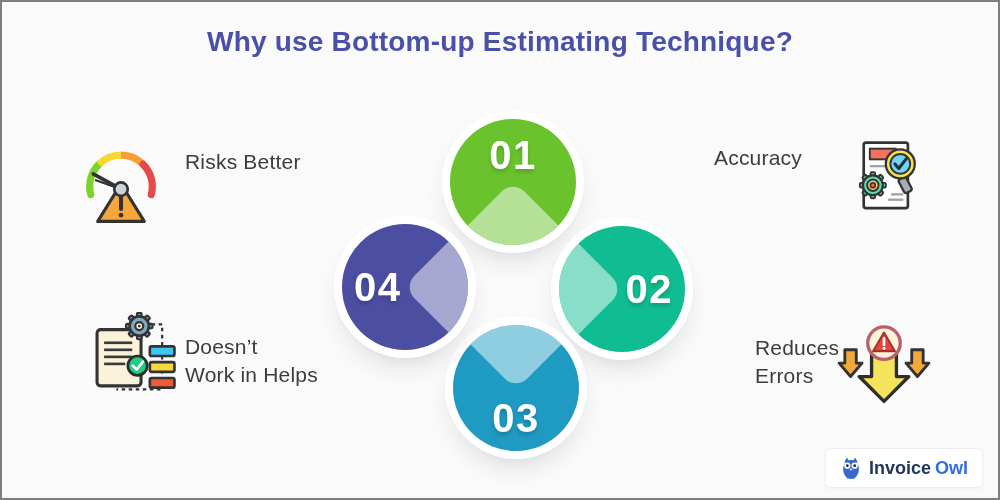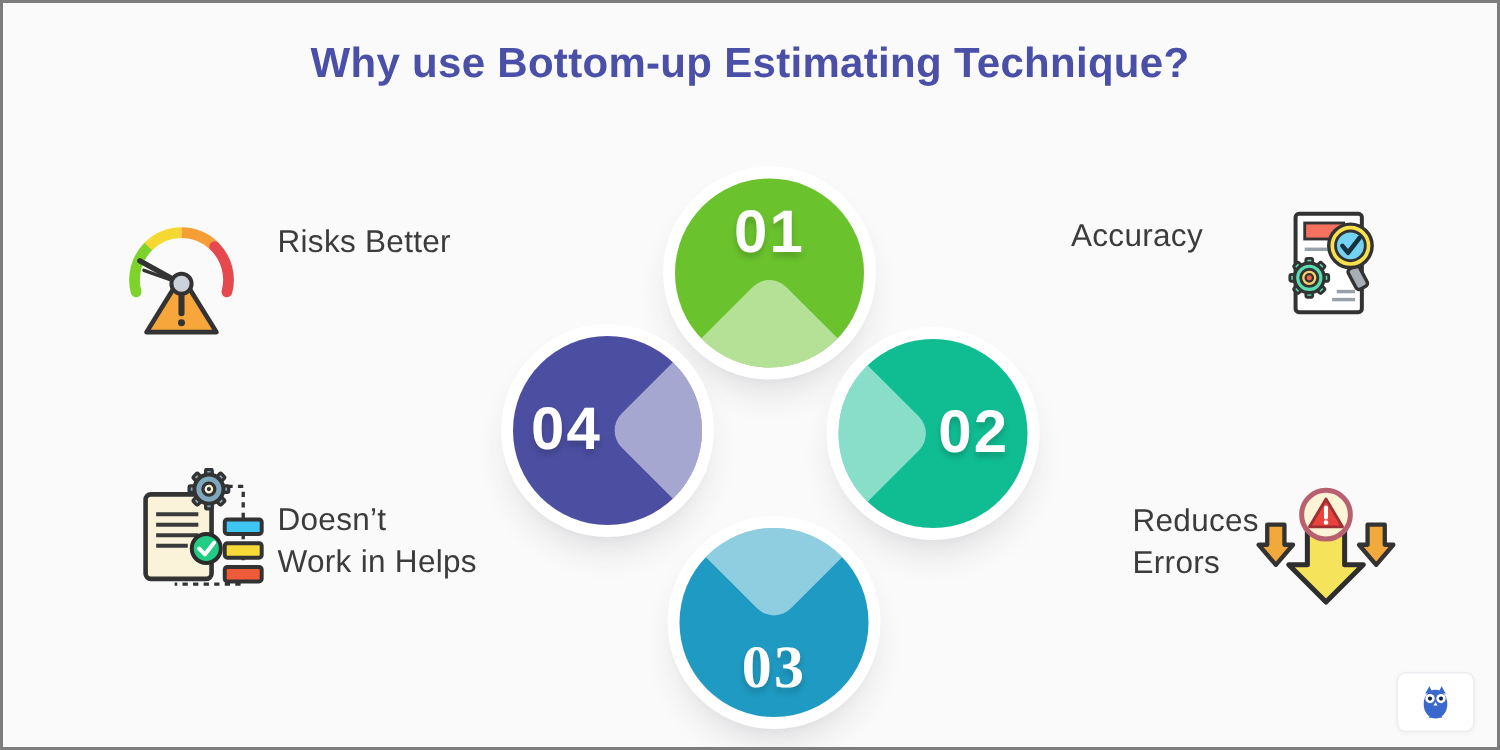--- a/index.html
+++ b/index.html
@@ -52,21 +52,21 @@
     <div class="wedge wedge-up"></div>
     <span class="num num-top">01</span>
   </div>
 </div>
 <div class="bubble" style="left:557px;top:224px;">
   <div class="circle c2">
     <div class="wedge wedge-right"></div>
     <span class="num num-right">02</span>
   </div>
 </div>
-<div class="bubble" style="left:451px;top:350px;font-family:Liberation Serif, serif;">
+<div class="bubble" style="left:451px;top:323px;">
   <div class="circle c3">
     <div class="wedge wedge-down"></div>
     <span class="num num-bottom">03</span>
   </div>
 </div>
 <div class="bubble" style="left:340px;top:222px;">
   <div class="circle c4">
     <div class="wedge wedge-left"></div>
     <span class="num num-left">04</span>
   </div>
@@ -174,13 +174,14 @@
     <path d="M4.5,7 L7.5,1.5 L10,6 Z" fill="#3a68cc"></path>
     <path d="M19.5,7 L16.5,1.5 L14,6 Z" fill="#3a68cc"></path>
     <ellipse cx="12" cy="14.5" rx="8.6" ry="10.5" fill="#3a68cc"></ellipse>
     <circle cx="8" cy="10.5" r="3.4" fill="#ffffff"></circle>
     <circle cx="16" cy="10.5" r="3.4" fill="#ffffff"></circle>
     <circle cx="8" cy="10.5" r="1.5" fill="#15254a"></circle>
     <circle cx="16" cy="10.5" r="1.5" fill="#15254a"></circle>
     <path d="M12,13 L10.5,15.5 L13.5,15.5 Z" fill="#ffffff"></path>
     <path d="M7,24.5 L9,21.5 L11,24.5 Z M13,24.5 L15,21.5 L17,24.5 Z" fill="#3a68cc"></path>
   </svg>
+  <span class="logo-text"><span class="logo-invoice">Invoice</span><span class="logo-owl">Owl</span></span>
 </div>
 
 </body></html>

